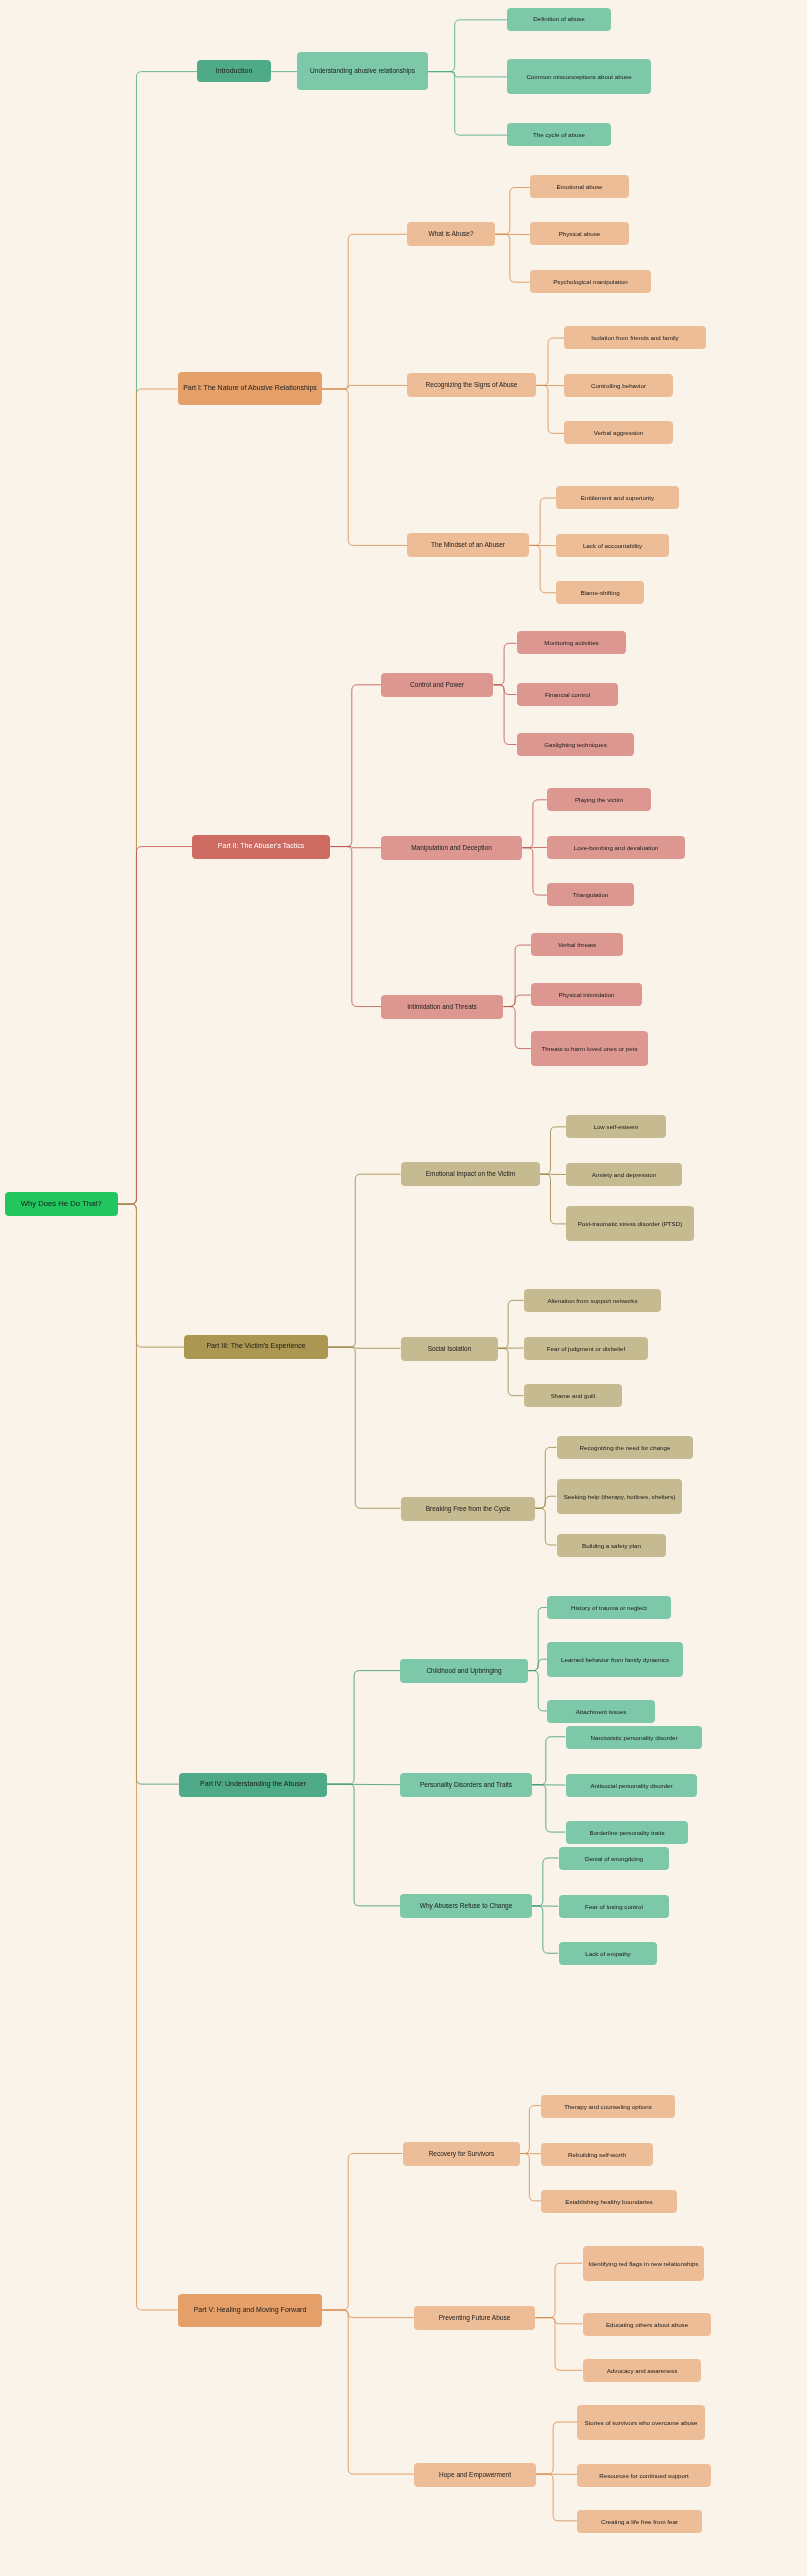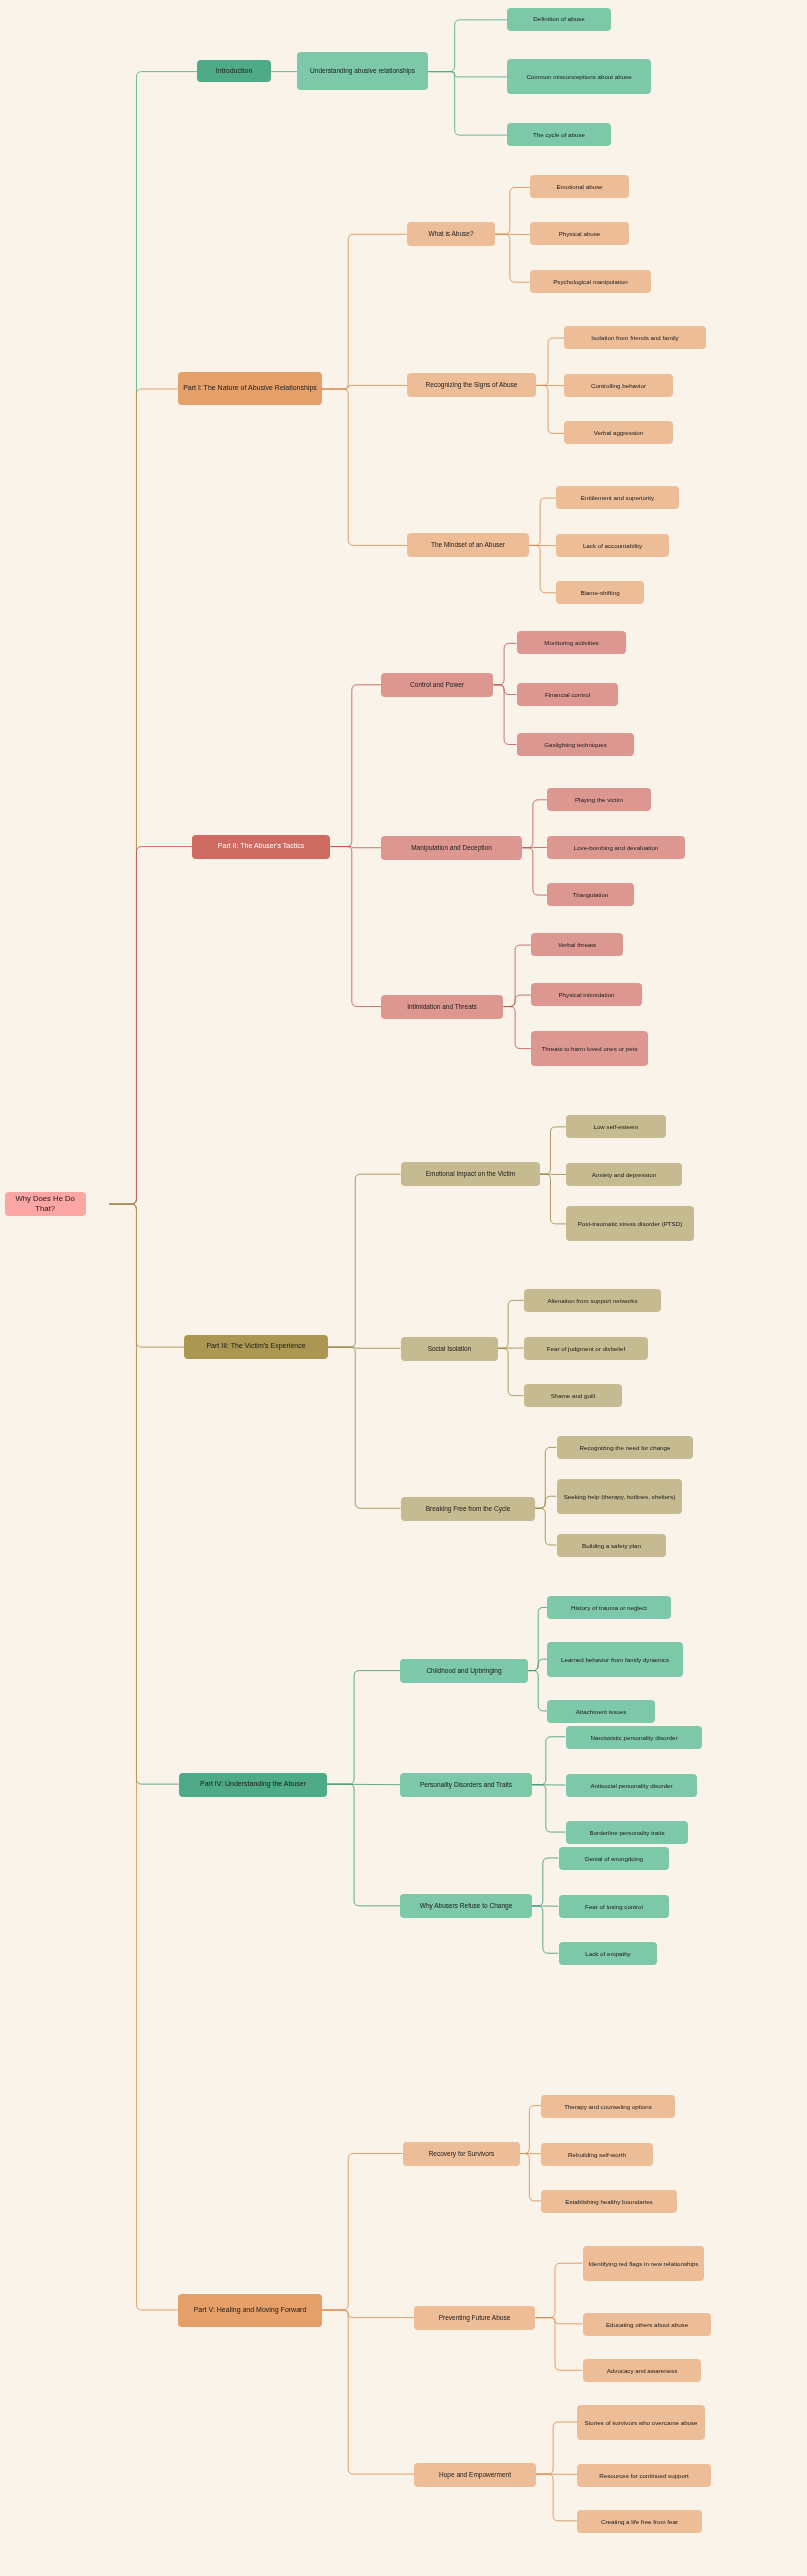--- a/index.html
+++ b/index.html
@@ -85,21 +85,21 @@
       <path d="M 546 3926 L 585.5 3926 Q 592 3926 592 3932.5 L 592 3932.5 Q 592 3939 598.5 3939 L 704 3939" fill="none" stroke="#d98e4f" stroke-width="1.4"></path>
       <path d="M 910 3939 L 934.6 3939 Q 943.6 3939 943.6 3930 L 943.6 3855.5 Q 943.6 3846.5 952.6 3846.5 L 990 3846.5" fill="none" stroke="#d98e4f" stroke-width="1.4"></path>
       <path d="M 910 3939 L 938.35 3939 Q 943.6 3939 943.6 3944.25 L 943.6 3944.25 Q 943.6 3949.5 948.85 3949.5 L 990 3949.5" fill="none" stroke="#d98e4f" stroke-width="1.4"></path>
       <path d="M 910 3939 L 934.6 3939 Q 943.6 3939 943.6 3948 L 943.6 4019.5 Q 943.6 4028.5 952.6 4028.5 L 990 4028.5" fill="none" stroke="#d98e4f" stroke-width="1.4"></path>
       <path d="M 546 3926 L 583 3926 Q 592 3926 592 3935 L 592 4196 Q 592 4205 601 4205 L 704 4205" fill="none" stroke="#d98e4f" stroke-width="1.4"></path>
       <path d="M 911 4205 L 931.4 4205 Q 940.4 4205 940.4 4196 L 940.4 4125.5 Q 940.4 4116.5 949.4 4116.5 L 981 4116.5" fill="none" stroke="#d98e4f" stroke-width="1.4"></path>
       <path d="M 911 4205 L 981 4205.5" fill="none" stroke="#d98e4f" stroke-width="1.4"></path>
       <path d="M 911 4205 L 931.4 4205 Q 940.4 4205 940.4 4214 L 940.4 4275.5 Q 940.4 4284.5 949.4 4284.5 L 981 4284.5" fill="none" stroke="#d98e4f" stroke-width="1.4"></path>
     </svg>
   <div id="nodes-layer">
-      <div class="node lvl0" style="left: 4.7px; top: 1192px; width: 81px; height: 23.5px; background: #fca5a5; text-align: center;">Why Does He Do That?</div>
+      <div class="node lvl0" style="left: 4.7px; top: 1192px; width: 113px; height: 23.5px; background: #22c55e; text-align: center;">Why Does He Do That?</div>
       <div class="node lvl1" style="left: 197px; top: 60px; width: 74px; height: 22px; background: rgb(79, 170, 136);">Introduction</div>
       <div class="node lvl2" style="left: 297px; top: 52px; width: 131px; height: 38px; background: rgb(124, 200, 168);">Understanding abusive relationships</div>
       <div class="node lvl3" style="left: 507px; top: 7.7px; width: 104px; height: 23px; background: rgb(124, 200, 168);">Definition of abuse</div>
       <div class="node lvl3" style="left: 507px; top: 59px; width: 144px; height: 35px; background: rgb(124, 200, 168);">Common misconceptions about abuse</div>
       <div class="node lvl3" style="left: 507px; top: 123px; width: 104px; height: 23px; background: rgb(124, 200, 168);">The cycle of abuse</div>
       <div class="node lvl1" style="left: 178px; top: 372px; width: 144px; height: 33px; background: rgb(229, 160, 106);">Part I: The Nature of Abusive Relationships</div>
       <div class="node lvl2" style="left: 407px; top: 222px; width: 88px; height: 23.5px; background: rgb(237, 189, 151);">What is Abuse?</div>
       <div class="node lvl3" style="left: 530px; top: 175px; width: 99px; height: 23px; background: rgb(237, 189, 151);">Emotional abuse</div>
       <div class="node lvl3" style="left: 530px; top: 222px; width: 99px; height: 23px; background: rgb(237, 189, 151);">Physical abuse</div>
       <div class="node lvl3" style="left: 530px; top: 270px; width: 121px; height: 23px; background: rgb(237, 189, 151);">Psychological manipulation</div>

